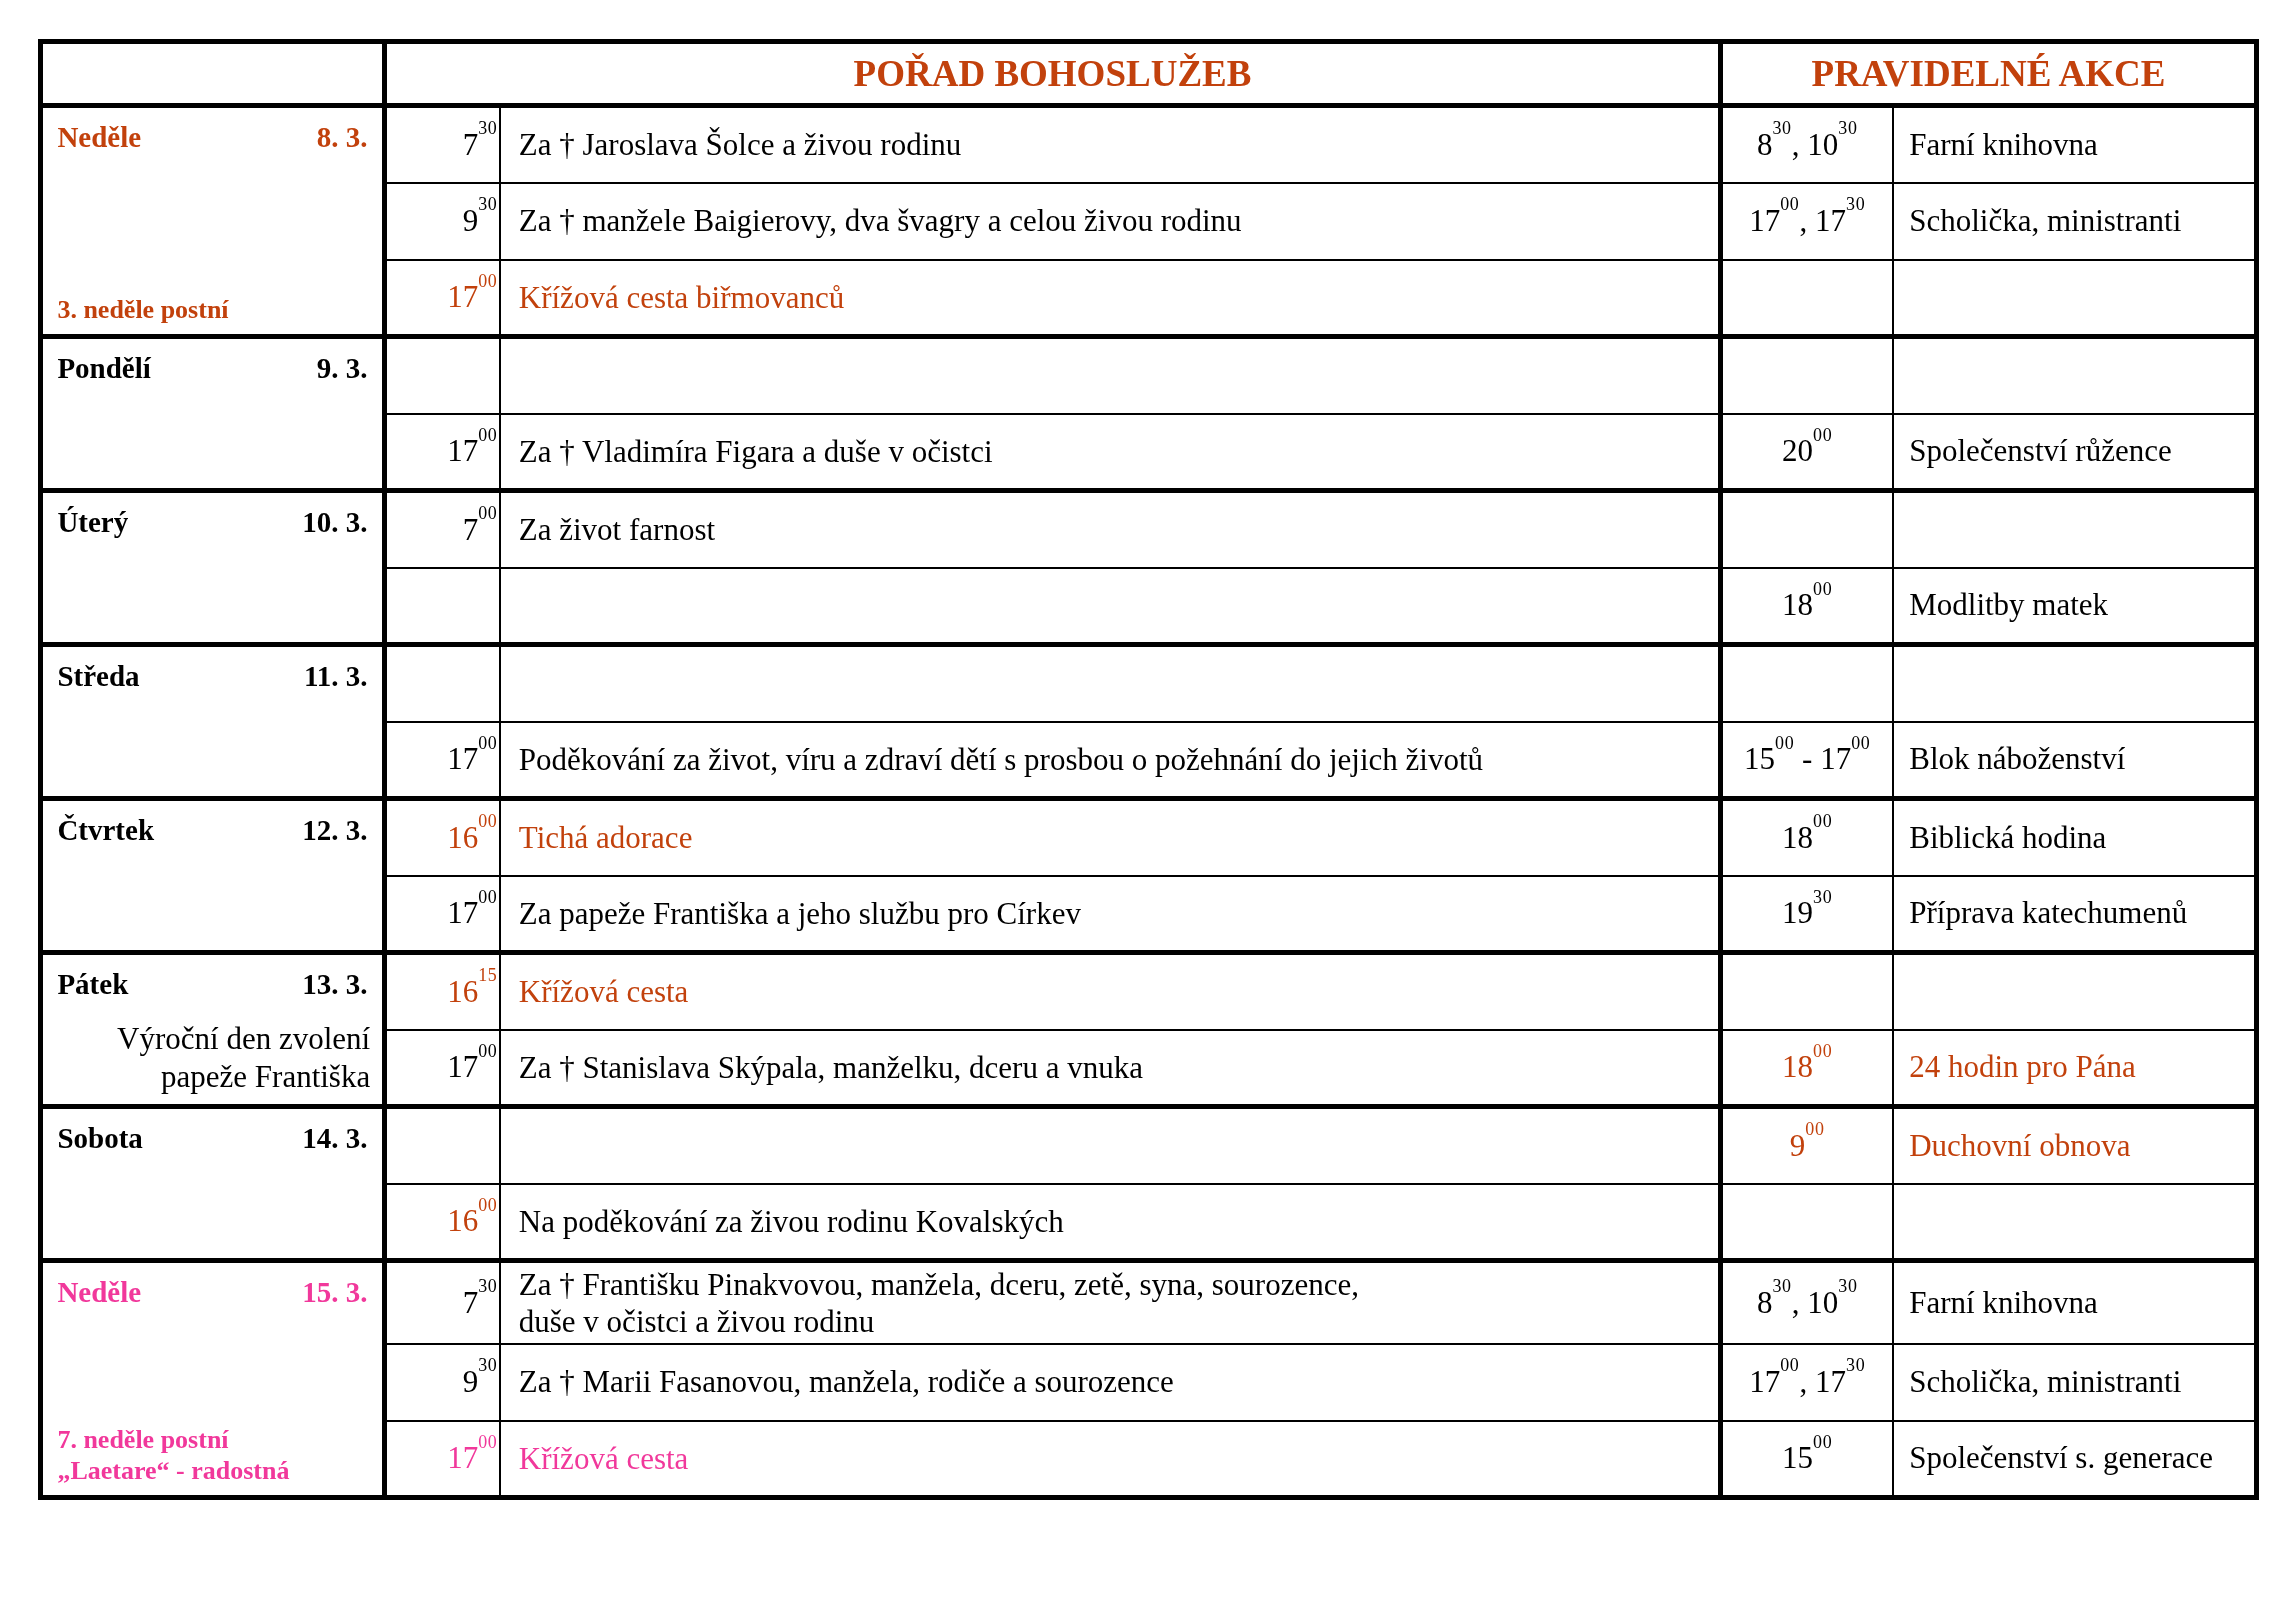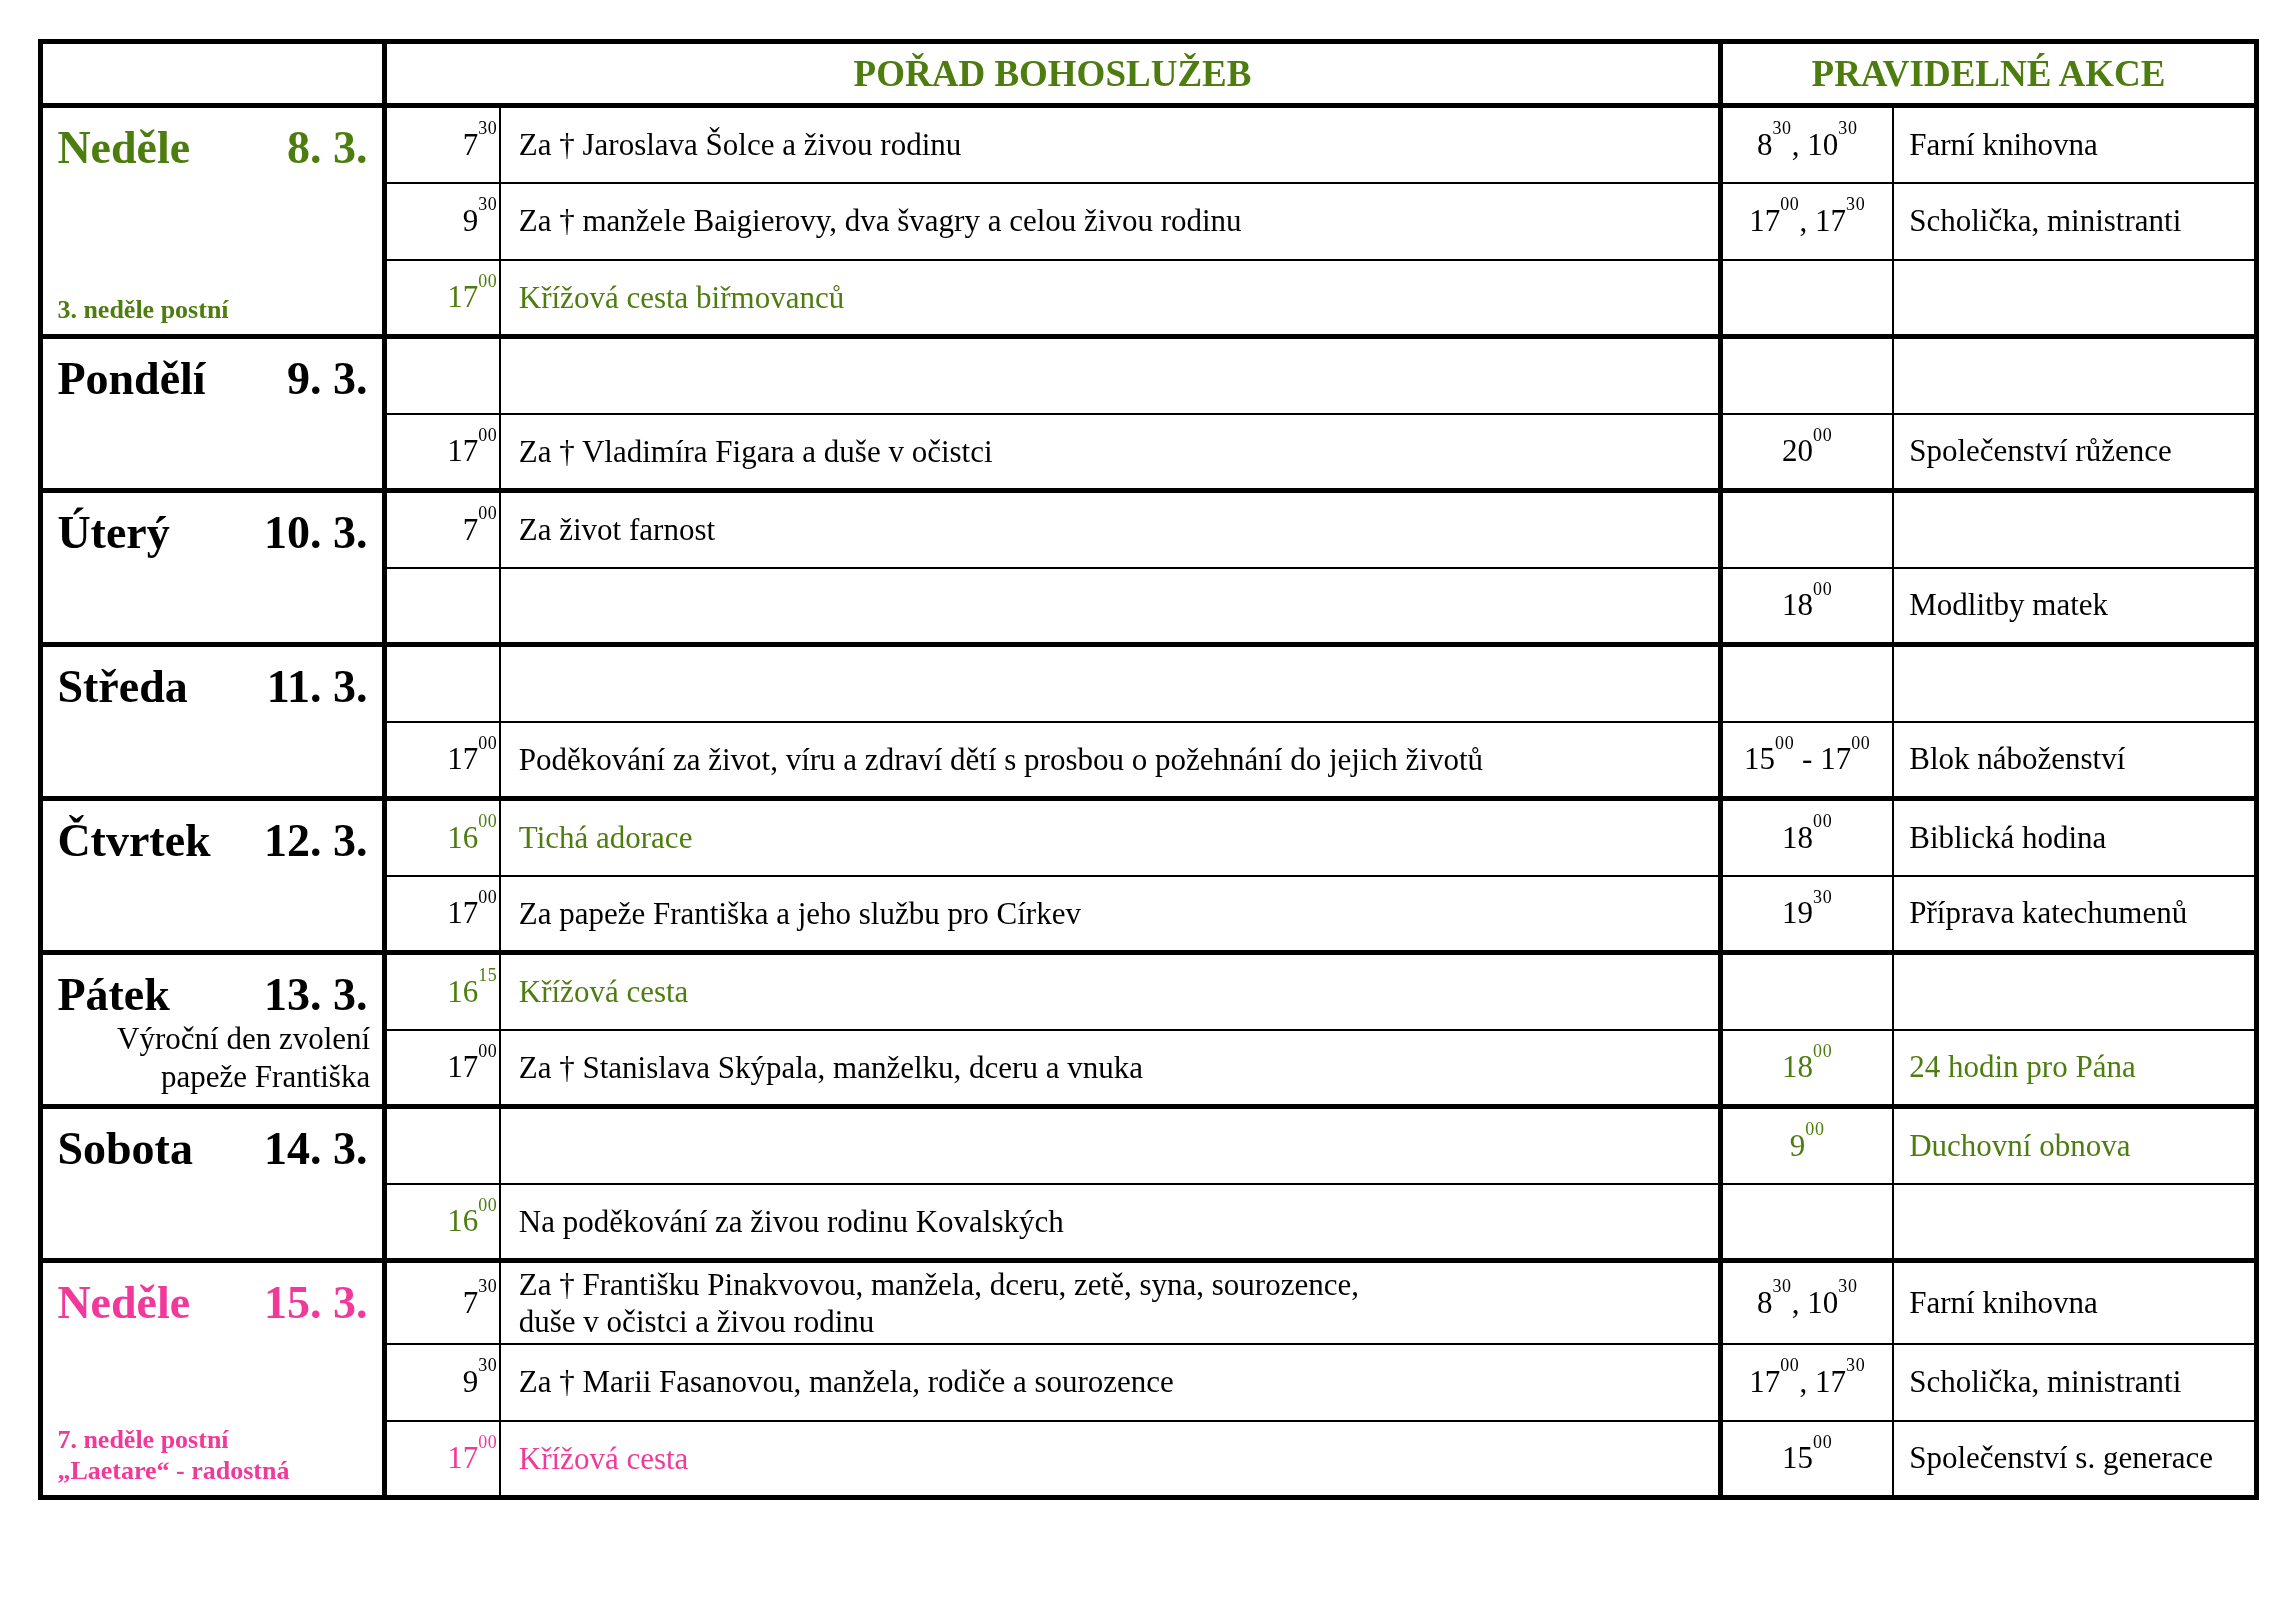--- a/index.html
+++ b/index.html
@@ -39,21 +39,21 @@
     border-right-width:5.9px;
     position:relative;
     vertical-align:top;
     padding:10.5px 14.4px 9.2px 14.4px;
   }
   .dayline{
     display:flex;
     justify-content:space-between;
     align-items:baseline;
     font-weight:bold;
-    font-size:46px;
+    font-size:29px;
     line-height:1.25;
   }
   .note{
     position:absolute;
     left:14.4px;right:11.8px;bottom:7.9px;
     font-weight:bold;
     font-size:26px;
     line-height:1.22;
     white-space:pre-line;
   }
@@ -72,21 +72,21 @@
   }
   td.time2{text-align:center;padding:0 3.9px;}
   td.event{padding-left:15.7px;text-align:left;}
   sup{
     font-size:58%;
     line-height:0;
     position:relative;
     top:-0.52em;
     letter-spacing:0.7px;
   }
-  .c-violet{color:#4d7c0f;}
+  .c-violet{color:#c2410c;}
   .c-pink{color:#F1389B;}
 </style>
 </head>
 <body>
 
 <table class="sched">
   <colgroup>
     <col style="width:344px">
     <col style="width:115px">
     <col style="width:1221px">

